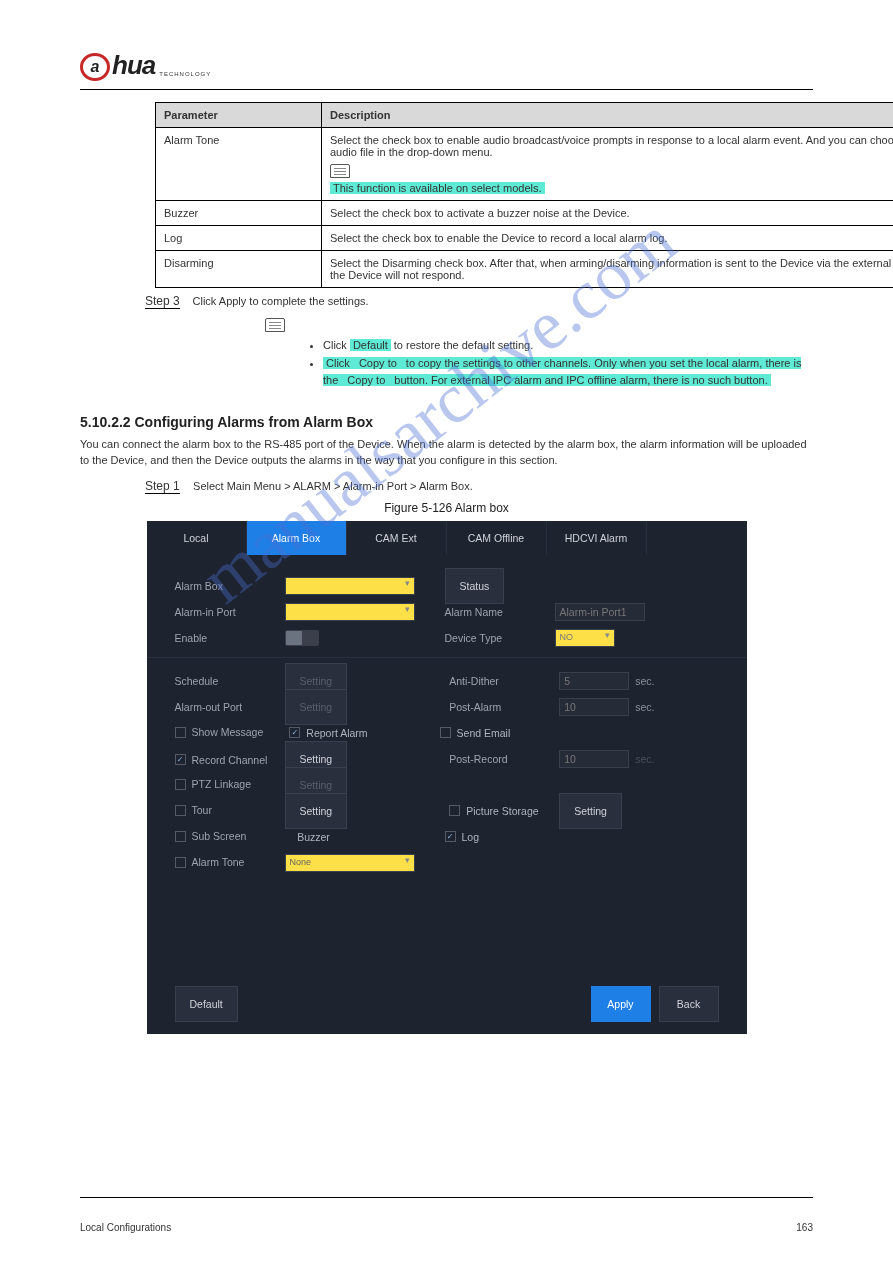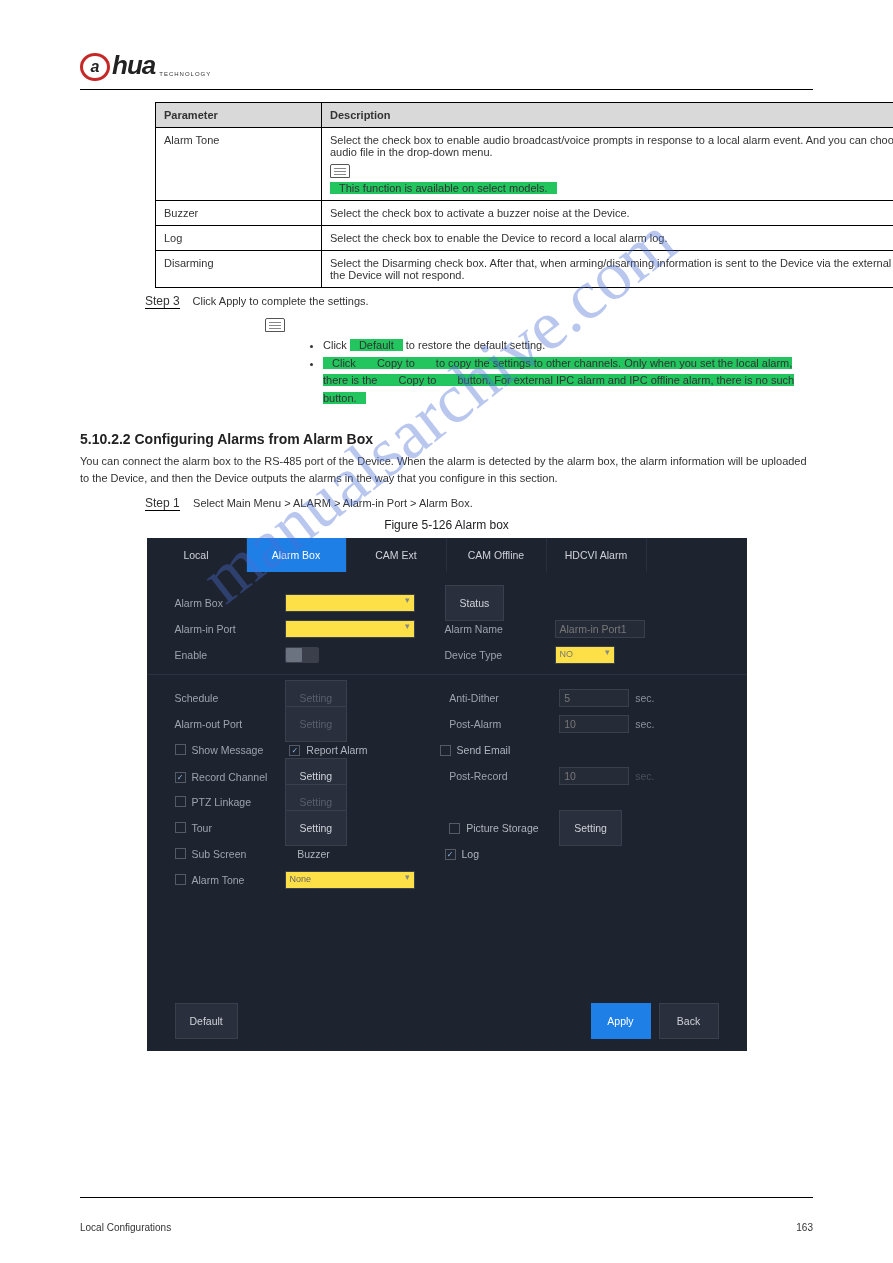--- a/index.html
+++ b/index.html
@@ -77,21 +77,21 @@
     position: relative;
     margin: 6px 0 2px 0;
   }
   .note-icon::before {
     content: "";
     position: absolute;
     left: 3px; right: 3px; top: 3px;
     height: 1px; background: #888;
     box-shadow: 0 3px 0 #888, 0 6px 0 #888;
   }
-  .hl { background: #22c55e; padding: 0 9px; }
+  .hl { background: #5eead4; padding: 0 3px; }
   .step-block { margin-left: 65px; margin-top: 6px; }
   .step-label {
     border-bottom: 1px solid #000;
     font-weight: normal;
     font-size: 12px;
   }
   .step-text { font-size: 11px; }
   .note-block {
     margin-left: 120px;
     margin-top: 4px;

